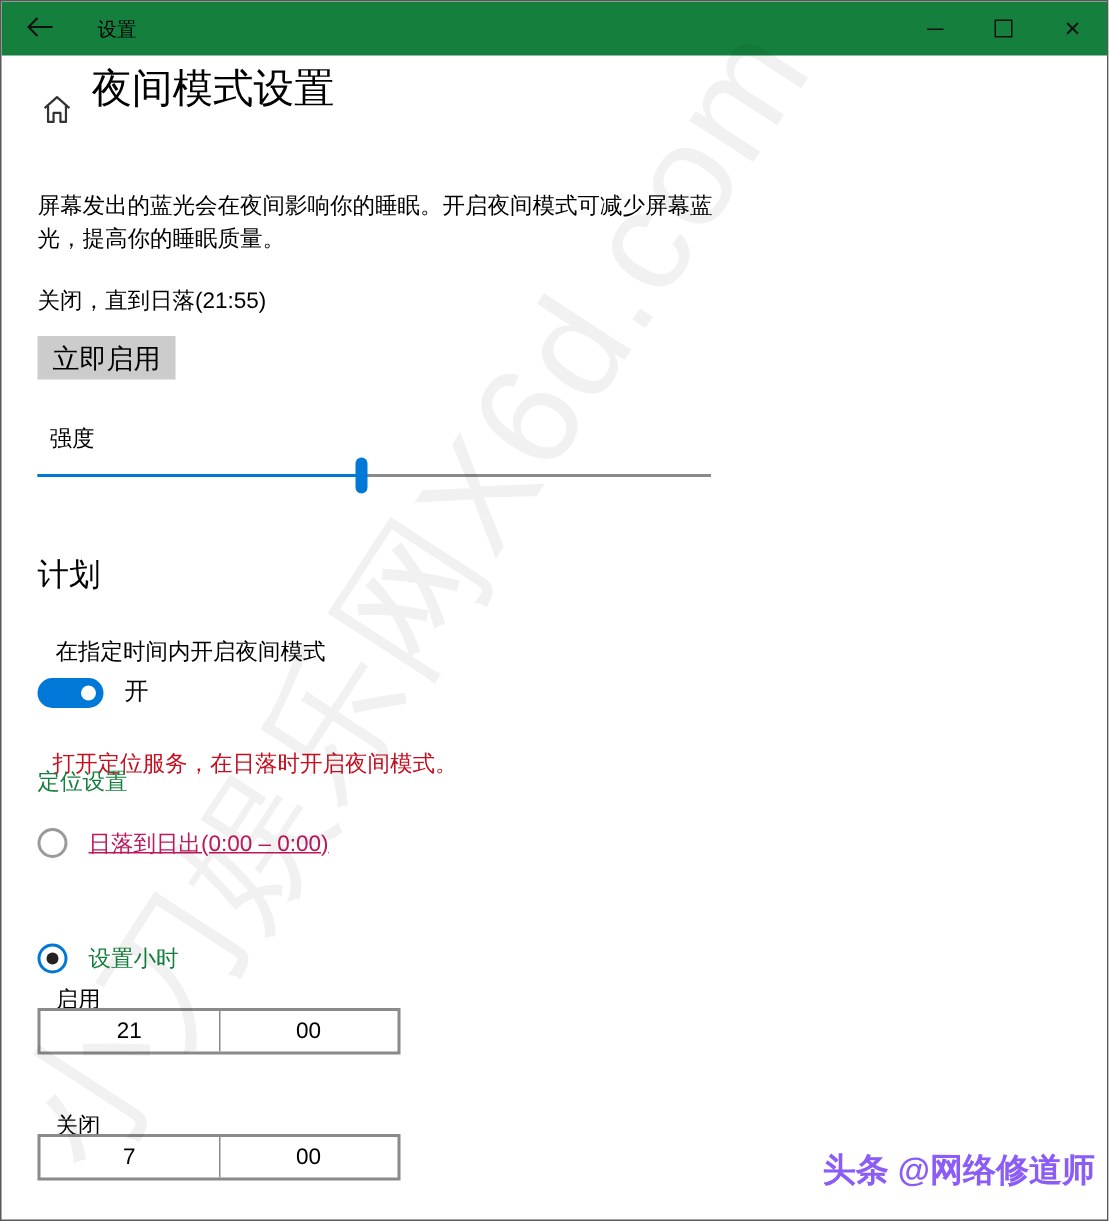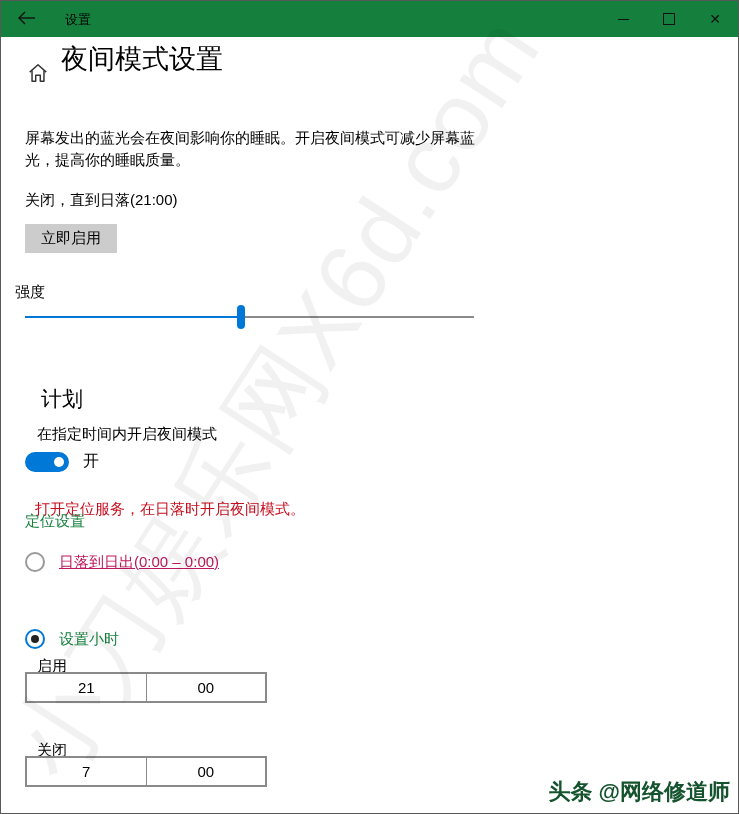--- a/index.html
+++ b/index.html
@@ -19,29 +19,29 @@
   .win-controls{position:absolute;right:0;top:0;height:36px;display:flex;}
   .win-btn{width:46px;height:36px;background:none;border:none;display:flex;align-items:center;justify-content:center;cursor:pointer;padding:0;color:#111;font-size:14px;}
   .min-glyph{display:block;width:11px;height:1px;background:#111;}
   .max-glyph{display:block;width:10px;height:10px;border:1px solid #111;background:transparent;}
   
   .home-icon{position:absolute;left:26px;top:61px;}
   .page-title{position:absolute;left:60px;top:40px;font-size:27px;font-weight:400;margin:0;}
   
   .description{position:absolute;left:24px;top:126px;width:462px;font-size:15px;line-height:22px;margin:0;}
   .status-line{position:absolute;left:24px;top:190px;font-size:15px;margin:0;}
-  .enable-btn{position:absolute;left:24px;top:223px;width:92px;height:29px;background:#cccccc;border:none;font-size:15px;font-family:inherit;cursor:pointer;color:#000;}
+  .enable-btn{position:absolute;left:24px;top:223px;width:92px;height:29px;background:#cccccc;border:none;font-size:18px;font-family:inherit;cursor:pointer;color:#000;}
   
-  .strength-label{position:absolute;left:14px;top:282px;font-size:15px;margin:0;}
+  .strength-label{position:absolute;left:32px;top:282px;font-size:15px;margin:0;}
   .slider{position:absolute;left:24px;top:304px;width:449px;height:24px;cursor:pointer;}
   .slider-track{position:absolute;left:0;top:11px;width:100%;height:2px;background:#8a8a8a;}
   .slider-fill{position:absolute;left:0;top:11px;height:2px;background:#0078d7;}
   .slider-thumb{position:absolute;top:0;width:8px;height:24px;border-radius:4px;background:#0078d7;}
   
-  .section-title{position:absolute;left:24px;top:368px;font-size:21px;font-weight:400;margin:16px;}
+  .section-title{position:absolute;left:24px;top:368px;font-size:21px;font-weight:400;margin:0;}
   .toggle-caption{position:absolute;left:36px;top:424px;font-size:15px;margin:0;}
   .toggle-row{position:absolute;left:24px;top:450px;display:flex;align-items:center;}
   .toggle{position:relative;width:44px;height:20px;border-radius:10px;background:#0078d7;border:none;cursor:pointer;padding:0;}
   .toggle-knob{position:absolute;right:5px;top:5px;width:10px;height:10px;border-radius:50%;background:#fff;}
   .toggle-state{margin-left:14px;font-size:16px;}
   .warning{position:absolute;left:24px;top:489px;font-size:15px;color:#c50f1f;margin:10px;}
   .loc-link{position:absolute;left:24px;top:511px;font-size:15px;color:#15803d;text-decoration:none;cursor:pointer;}
   
   .radio-row{position:absolute;left:24px;display:flex;align-items:center;cursor:pointer;}
   .radio-row.sunset{top:551px;color:#be185d;text-decoration:underline;}
@@ -60,22 +60,22 @@
   .timebox.off{top:755px;}
   .time-cell{flex:1;display:flex;align-items:center;justify-content:center;font-size:15px;cursor:pointer;}
   .time-cell.first{border-right:1px solid #8a8a8a;}
   
   .wm-diagonal{
     position:absolute;left:-175px;top:330px;width:910px;height:140px;
     text-align:center;font-size:96px;letter-spacing:2px;white-space:nowrap;
     color:rgba(0,0,0,0.055);transform:rotate(-57deg);pointer-events:none;
   }
   .wm-credit{
-    position:absolute;right:8px;bottom:6px;font-size:22px;font-weight:700;
-    color:#14532d;text-shadow:1px 1px 0 #ffffff,2px 2px 0 #ffffff;pointer-events:none;
+    position:absolute;right:8px;bottom:18px;font-size:22px;font-weight:700;
+    color:#8b5cf6;text-shadow:1px 1px 0 #ffffff,2px 2px 0 #ffffff;pointer-events:none;
   }
 </style>
 </head>
 <body>
 
 <div class="window">
 
   <div class="titlebar">
     <button class="back-btn">
       <span>
@@ -105,21 +105,21 @@
     <svg width="22" height="22" viewBox="0 0 24 24">
         <g stroke="#333" stroke-width="1.6" fill="none" stroke-linejoin="round">
           <path d="M3 11 L12 3 L21 11"></path>
           <path d="M5.5 9.5 V21 H9.5 V14.5 H14.5 V21 H18.5 V9.5"></path>
         </g>
       </svg>
   </span>
   <h1 class="page-title">夜间模式设置</h1>
 
   <p class="description">屏幕发出的蓝光会在夜间影响你的睡眠。开启夜间模式可减少屏幕蓝光，提高你的睡眠质量。</p>
-  <p class="status-line">关闭，直到日落(21:00)</p>
+  <p class="status-line">关闭，直到日落(21:55)</p>
   <button class="enable-btn">立即启用</button>
 
   <p class="strength-label">强度</p>
   <div class="slider">
     <div class="slider-track"></div>
     <div class="slider-fill" style="width: 48%;"></div>
     <div class="slider-thumb" style="left: calc(48% - 4px);"></div>
   </div>
 
   <h2 class="section-title">计划</h2>

